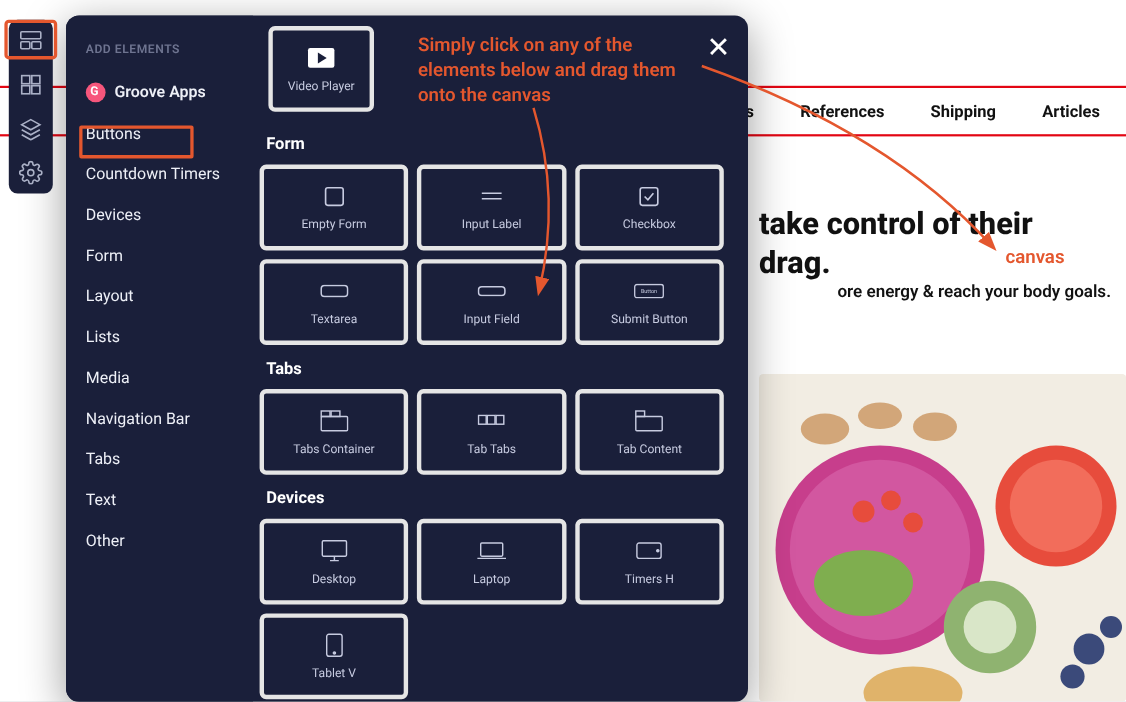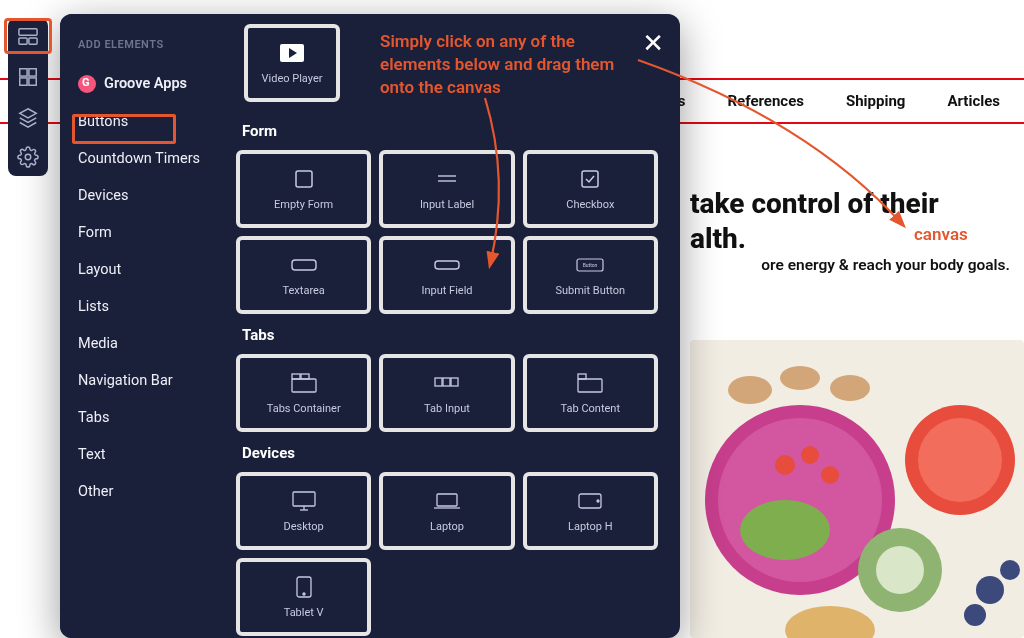--- a/index.html
+++ b/index.html
@@ -207,21 +207,21 @@
 <div class="page">
   <div class="topnav">
     <span>iews</span>
     <span>References</span>
     <span>Shipping</span>
     <span>Articles</span>
   </div>
   <div class="hero">
     <h1>
       <span>take control of their</span><br>
-      <span>alth.</span>
+      <span>drag.</span>
     </h1>
     <p>ore energy &amp; reach your body goals.</p>
   </div>
   <div class="food-img">
     <svg viewBox="0 0 334 298">
       <rect width="334" height="298" fill="#f2ede3"></rect>
       <circle cx="110" cy="160" r="95" fill="#c73e8c"></circle>
       <circle cx="110" cy="160" r="82" fill="#d257a0"></circle>
       <ellipse cx="95" cy="190" rx="45" ry="30" fill="#7fae4f"></ellipse>
       <circle cx="270" cy="120" r="55" fill="#e74c3c"></circle>
@@ -399,21 +399,21 @@
         <span>Tabs Container</span>
       </div>
       <div class="elem-tile">
         <span class="ico">
             <svg width="26" height="12" fill="none" stroke="currentColor" stroke-width="1.3">
               <rect x="1" y="1" width="7" height="8"></rect>
               <rect x="9" y="1" width="7" height="8"></rect>
               <rect x="17" y="1" width="7" height="8"></rect>
             </svg>
           </span>
-        <span>Tab Input</span>
+        <span>Tab Tabs</span>
       </div>
       <div class="elem-tile">
         <span class="ico">
             <svg width="26" height="20" fill="none" stroke="currentColor" stroke-width="1.3">
               <rect x="1" y="6" width="24" height="13" rx="1"></rect>
               <rect x="1" y="1" width="8" height="5"></rect>
             </svg>
           </span>
         <span>Tab Content</span>
       </div>
@@ -440,21 +440,21 @@
           </span>
         <span>Laptop</span>
       </div>
       <div class="elem-tile">
         <span class="ico">
             <svg width="26" height="18" fill="none" stroke="currentColor" stroke-width="1.3">
               <rect x="2" y="2" width="22" height="14" rx="2"></rect>
               <circle cx="21" cy="9" r="1" fill="currentColor"></circle>
             </svg>
           </span>
-        <span>Laptop H</span>
+        <span>Timers H</span>
       </div>
       <div class="elem-tile">
         <span class="ico">
             <svg width="18" height="24" fill="none" stroke="currentColor" stroke-width="1.3">
               <rect x="2" y="2" width="14" height="20" rx="2"></rect>
               <circle cx="9" cy="19" r="1" fill="currentColor"></circle>
             </svg>
           </span>
         <span>Tablet V</span>
       </div>

